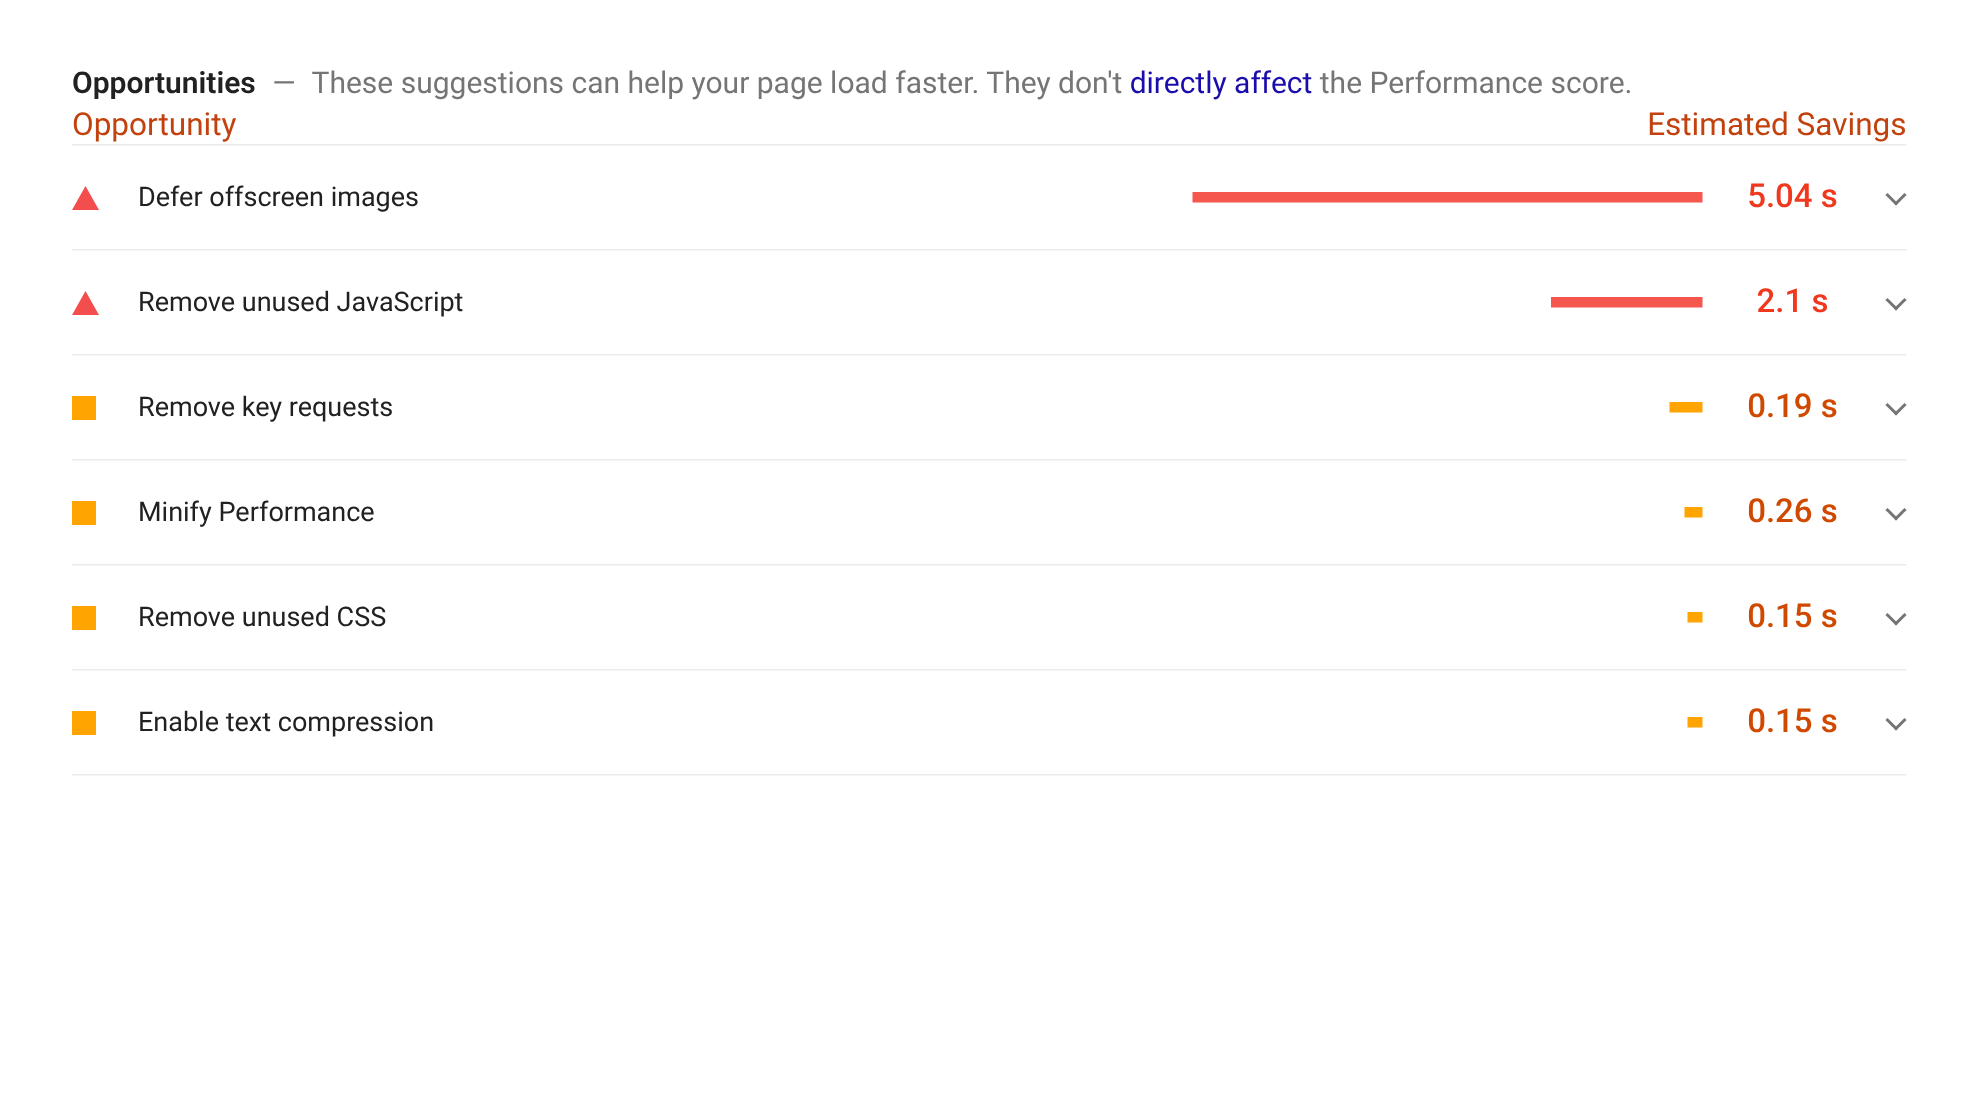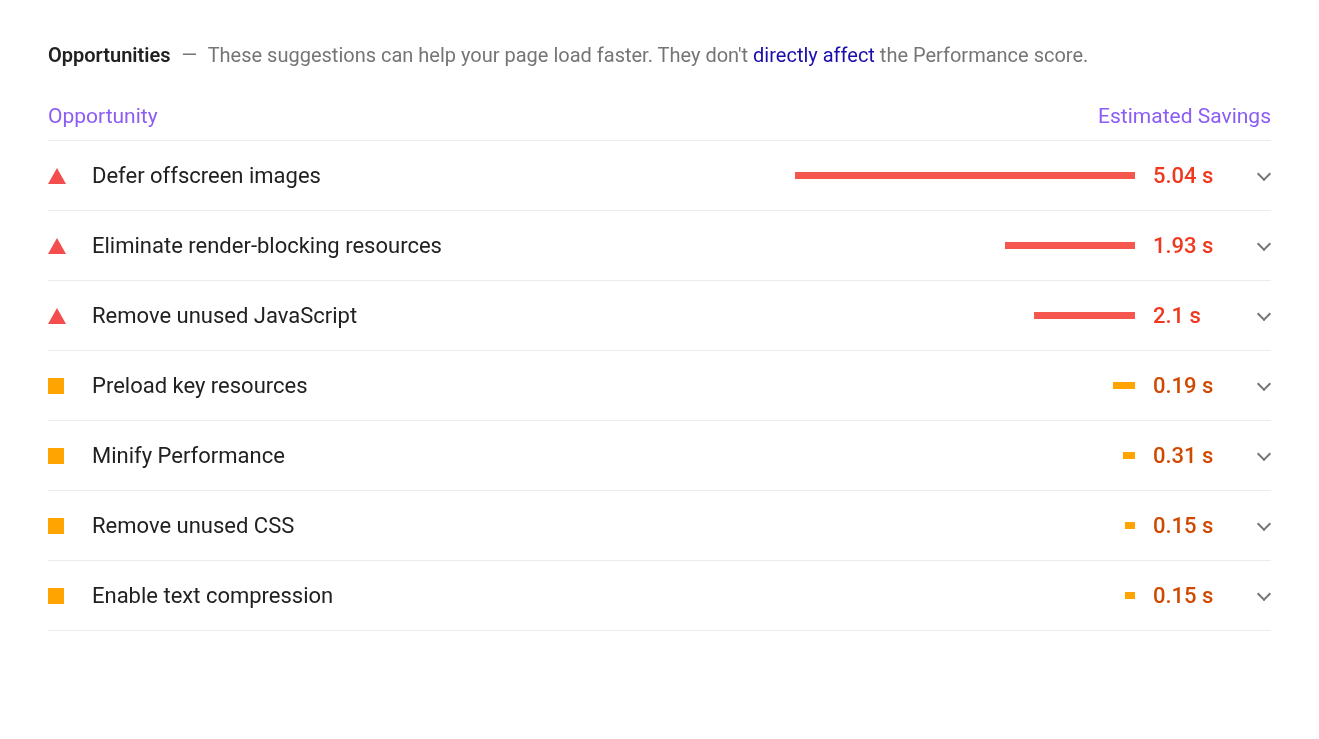--- a/index.html
+++ b/index.html
@@ -7,36 +7,34 @@
     font-family: Roboto, -apple-system, BlinkMacSystemFont, "Segoe UI", Arial, sans-serif;
     background: #fff;
     color: #212121;
     font-size: 16px;
     padding: 38px 48px;
     width: 1319px;
   }
   .header-line {
     font-size: 20px;
     line-height: 1.7;
-    margin-bottom: 32px;
     color: #757575;
   }
   .header-line .title {
     font-weight: 600;
     color: #212121;
   }
   .header-line .dash { color: #757575; margin: 0 6px; }
   .header-line .link { color: #1a0dab; }
   .columns-row {
     display: flex;
     align-items: baseline;
     justify-content: space-between;
     font-size: 21px;
-    color: #8b5cf6;
-    padding-bottom: 12px;
+    color: #c2410c;
     border-bottom: 1px solid #ebebeb;
   }
   .col-left { flex: 0 0 auto; }
   .col-right { flex: 0 0 auto; text-align: center; }
   .opp-row {
     display: flex;
     align-items: center;
     border-bottom: 1px solid #ebebeb;
     height: 70px;
     cursor: pointer;
@@ -52,41 +50,41 @@
     border-left: 9px solid transparent;
     border-right: 9px solid transparent;
     border-bottom: 16px solid #f44d4d;
   }
   .sq-icon {
     width: 16px; height: 16px;
     background: #ffa400;
   }
   .label-cell {
     flex: 0 0 auto;
-    font-size: 22px;
+    font-size: 18px;
     color: #212121;
     white-space: nowrap;
   }
   .bar-cell {
     flex: 1 1 auto;
     display: flex;
     justify-content: flex-end;
     align-items: center;
     padding-right: 18px;
     height: 100%;
   }
   .bar {
     height: 7px;
     border-radius: 0;
   }
   .bar.red { background: #f5574f; }
   .bar.orange { background: #ffa400; }
   .saving-cell {
     width: 84px;
-    text-align: left;
+    text-align: center;
     font-size: 22px;
     font-weight: 500;
     white-space: nowrap;
   }
   .saving-cell.red { color: #ef381e; }
   .saving-cell.orange { color: #d04900; }
   .chev-cell {
     width: 34px;
     display: flex;
     align-items: center;
@@ -131,64 +129,51 @@
       </div>
       <div class="saving-cell red">5.04 s</div>
       <div class="chev-cell">
         <div class="chev"></div>
       </div>
     </div>
     <div class="opp-row">
       <div class="icon-cell">
         <div class="tri-icon"></div>
       </div>
-      <div class="label-cell">Eliminate render-blocking resources</div>
-      <div class="bar-cell">
-        <div class="bar red" style="width: 130px;"></div>
-      </div>
-      <div class="saving-cell red">1.93 s</div>
-      <div class="chev-cell">
-        <div class="chev"></div>
-      </div>
-    </div>
-    <div class="opp-row">
-      <div class="icon-cell">
-        <div class="tri-icon"></div>
-      </div>
       <div class="label-cell">Remove unused JavaScript</div>
       <div class="bar-cell">
         <div class="bar red" style="width: 101px;"></div>
       </div>
       <div class="saving-cell red">2.1 s</div>
       <div class="chev-cell">
         <div class="chev"></div>
       </div>
     </div>
     <div class="opp-row">
       <div class="icon-cell">
         <div class="sq-icon"></div>
       </div>
-      <div class="label-cell">Preload key resources</div>
+      <div class="label-cell">Remove key requests</div>
       <div class="bar-cell">
         <div class="bar orange" style="width: 22px;"></div>
       </div>
       <div class="saving-cell orange">0.19 s</div>
       <div class="chev-cell">
         <div class="chev"></div>
       </div>
     </div>
     <div class="opp-row">
       <div class="icon-cell">
         <div class="sq-icon"></div>
       </div>
       <div class="label-cell">Minify Performance</div>
       <div class="bar-cell">
         <div class="bar orange" style="width: 12px;"></div>
       </div>
-      <div class="saving-cell orange">0.31 s</div>
+      <div class="saving-cell orange">0.26 s</div>
       <div class="chev-cell">
         <div class="chev"></div>
       </div>
     </div>
     <div class="opp-row">
       <div class="icon-cell">
         <div class="sq-icon"></div>
       </div>
       <div class="label-cell">Remove unused CSS</div>
       <div class="bar-cell">

